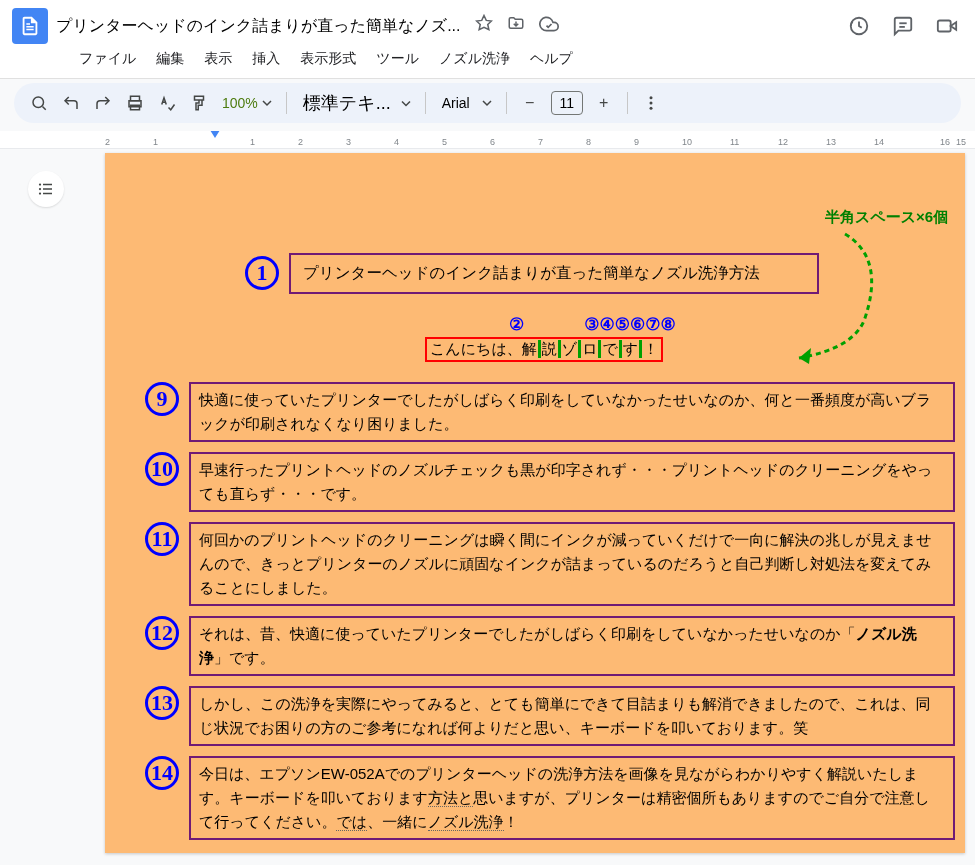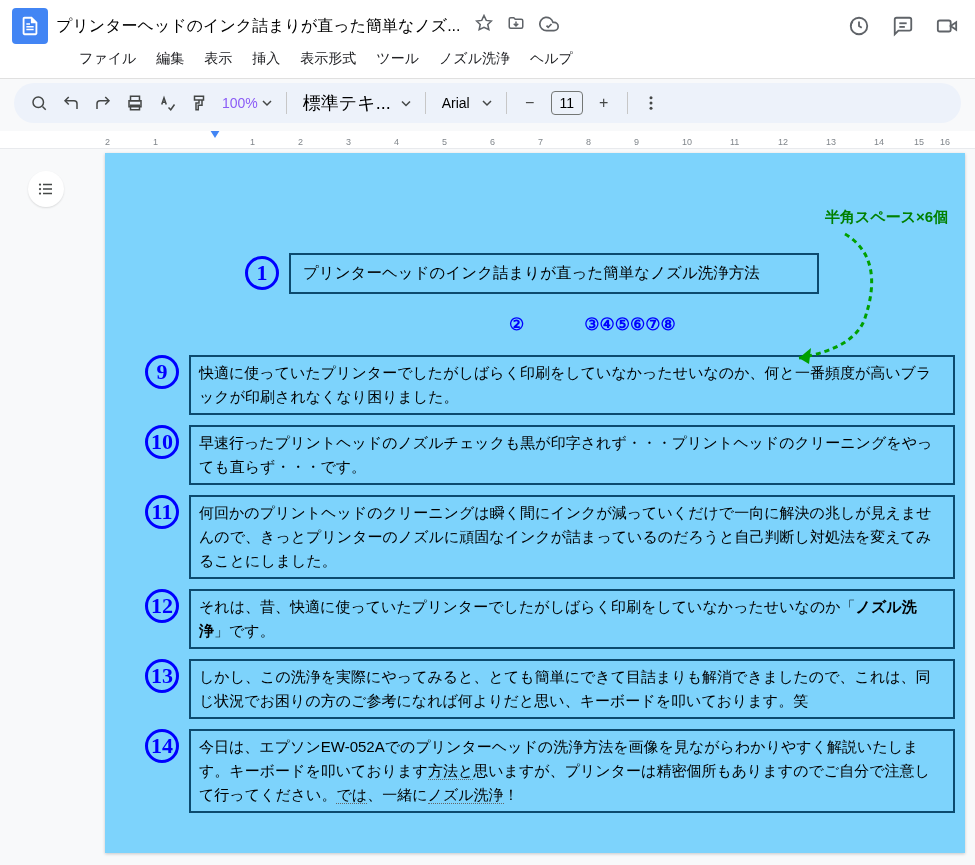--- a/index.html
+++ b/index.html
@@ -17,45 +17,45 @@
   .right-icons { display: flex; gap: 20px; align-items: center; margin-left: auto; }
   .right-icons .ico { color: #5f6368; cursor: pointer; width: 24px; height: 24px; display: flex; align-items: center; justify-content: center; }
   
   .menubar { display: flex; gap: 4px; padding: 2px 8px 6px 56px; font-size: 14px; color: #202124; margin-left: 15px; }
   .menubar .menu-item { padding: 4px 8px; border-radius: 4px; cursor: pointer; }
   
   
   .toolbar { display: flex; align-items: center; background: #edf2fa; border-radius: 24px; margin: 4px 14px 8px 14px; padding: 4px 10px; gap: 2px; height: 40px; }
   .tbtn { width: 30px; height: 30px; display: flex; align-items: center; justify-content: center; border-radius: 4px; color: #444746; cursor: pointer; }
   .tsep { width: 1px; height: 22px; background: #c7c7c7; margin: 0 6px; }
-  .zoom { display: flex; align-items: center; gap: 4px; font-size: 14px; color: #8b5cf6; padding: 0 6px; cursor: pointer; }
+  .zoom { display: flex; align-items: center; gap: 4px; font-size: 14px; color: #4d7c0f; padding: 0 6px; cursor: pointer; }
   .style-sel { font-size: 18px; padding: 0 26px 0 8px; cursor: pointer; position: relative; min-width: 90px; }
   .font-sel { font-size: 14px; padding: 0 26px 0 8px; cursor: pointer; position: relative; min-width: 64px; }
   .dropdown-caret { position: absolute; right: 6px; top: 50%; transform: translateY(-50%); }
   .size-ctrl { display: flex; align-items: center; gap: 6px; }
   .size-box { border: 1px solid #747775; border-radius: 4px; width: 32px; height: 24px; text-align: center; font-size: 14px; line-height: 22px; }
   
   
   .ruler-wrap { height: 18px; background: #fff; position: relative; margin: 0 0 0 0; overflow: hidden; border-bottom: 1px solid #e8eaed;}
   .ruler { position: absolute; left: 105px; right: 0; top: 0; height: 18px; font-size: 9px; color: #80868b; }
   .ruler .tick-major { position: absolute; top: 6px; }
   .ruler-marker { position: absolute; left: 210px; top: -1px; width: 0; height: 0; border-left: 5px solid transparent; border-right: 5px solid transparent; border-top: 8px solid #4285f4; }
   
   
   .canvas-area { background: #f8f9fa; position: relative; height: calc(865px - 150px); overflow: hidden; }
   .outline-btn { position: absolute; left: 28px; top: 22px; width: 36px; height: 36px; border-radius: 18px; background: #fff; display: flex; align-items: center; justify-content: center; color: #444746; cursor: pointer; box-shadow: 0 1px 2px rgba(0,0,0,0.12); }
-  .page { position: absolute; left: 105px; top: 4px; width: 860px; background: #7dd3fc; box-shadow: 0 1px 3px rgba(0,0,0,0.2); padding: 40px 10px 12px 30px; height: 700px; }
+  .page { position: absolute; left: 105px; top: 4px; width: 860px; background: #fdba74; box-shadow: 0 1px 3px rgba(0,0,0,0.2); padding: 40px 10px 12px 30px; height: 700px; }
   
   
   .anno-note { position: absolute; left: 720px; top: 55px; color: #008000; font-weight: bold; font-size: 15px; }
   .arrow-path { position: absolute; left: 680px; top: 75px; pointer-events: none; }
   
   .row { display: flex; align-items: flex-start; margin-bottom: 12px; }
   .circ-num { width: 34px; height: 34px; border: 3px solid #0000ff; border-radius: 50%; color: #0000ff; font-weight: bold; display: flex; align-items: center; justify-content: center; font-size: 22px; flex-shrink: 0; margin-right: 10px; font-family: "Times New Roman", serif; }
-  .redbox { border: 2px solid #0c4a6e; padding: 4px 8px; font-size: 15px; line-height: 1.6; color: #000; flex: 1; }
+  .redbox { border: 2px solid #701a75; padding: 4px 8px; font-size: 15px; line-height: 1.6; color: #000; flex: 1; }
   .redbox.title-box { padding: 6px 12px; font-size: 15.5px; }
   
   .title-row { margin-left: 110px; margin-top: 60px; margin-bottom: 20px; display: flex; align-items: center; }
   
   .greet-area { margin-left: 290px; margin-bottom: 20px; }
   .greet-nums { display: flex; margin-left: 84px; margin-bottom: 2px; gap: 0; }
   .greet-nums .gap1 { width: 60px; }
   .greet-box { border: 2px solid #ff0000; display: inline-flex; padding: 1px 3px; font-size: 15px; align-items: center; }
   .green-bar { display: inline-block; width: 3px; height: 18px; background: #00a000; margin: 0 1px; vertical-align: middle; }
   
@@ -205,21 +205,21 @@
     <span class="tick-major" style="left:337px">5</span>
     <span class="tick-major" style="left:385px">6</span>
     <span class="tick-major" style="left:433px">7</span>
     <span class="tick-major" style="left:481px">8</span>
     <span class="tick-major" style="left:529px">9</span>
     <span class="tick-major" style="left:577px">10</span>
     <span class="tick-major" style="left:625px">11</span>
     <span class="tick-major" style="left:673px">12</span>
     <span class="tick-major" style="left:721px">13</span>
     <span class="tick-major" style="left:769px">14</span>
-    <span class="tick-major" style="left:809px">15</span>
+    <span class="tick-major" style="left:851px">15</span>
     <span class="tick-major" style="left:835px">16</span>
   </div>
   <div class="ruler-marker"></div>
 </div>
 
 <div class="canvas-area">
   <div class="outline-btn">
     <svg width="18" height="18" viewBox="0 0 24 24" fill="#444746">
         <circle cx="4" cy="6" r="1.5"></circle>
         <rect x="8" y="5" width="12" height="2"></rect>
@@ -247,20 +247,35 @@
       <div class="greet-nums">
         <span style="color:#0000ff;font-weight:bold;font-size:17px;">②</span>
         <span class="gap1"></span>
         <span style="color:#0000ff;font-weight:bold;font-size:17px;">③</span>
         <span style="color:#0000ff;font-weight:bold;font-size:17px;">④</span>
         <span style="color:#0000ff;font-weight:bold;font-size:17px;">⑤</span>
         <span style="color:#0000ff;font-weight:bold;font-size:17px;">⑥</span>
         <span style="color:#0000ff;font-weight:bold;font-size:17px;">⑦</span>
         <span style="color:#0000ff;font-weight:bold;font-size:17px;">⑧</span>
       </div>
+      <div class="greet-box">
+        <span>こんにちは、解</span>
+          <span class="green-bar"></span>
+          <span>説</span>
+          <span class="green-bar"></span>
+          <span>ゾ</span>
+          <span class="green-bar"></span>
+          <span>ロ</span>
+          <span class="green-bar"></span>
+          <span>で</span>
+          <span class="green-bar"></span>
+          <span>す</span>
+          <span class="green-bar"></span>
+          <span>！</span>
+      </div>
     </div>
 
     <div class="para-rows">
       <div class="row">
         <div class="circ-num">9</div>
         <div class="redbox">快適に使っていたプリンターでしたがしばらく印刷をしていなかったせいなのか、何と一番頻度が高いブラックが印刷されなくなり困りました。</div>
       </div>
       <div class="row">
         <div class="circ-num">10</div>
         <div class="redbox">早速行ったプリントヘッドのノズルチェックも黒が印字されず・・・プリントヘッドのクリーニングをやっても直らず・・・です。</div>

